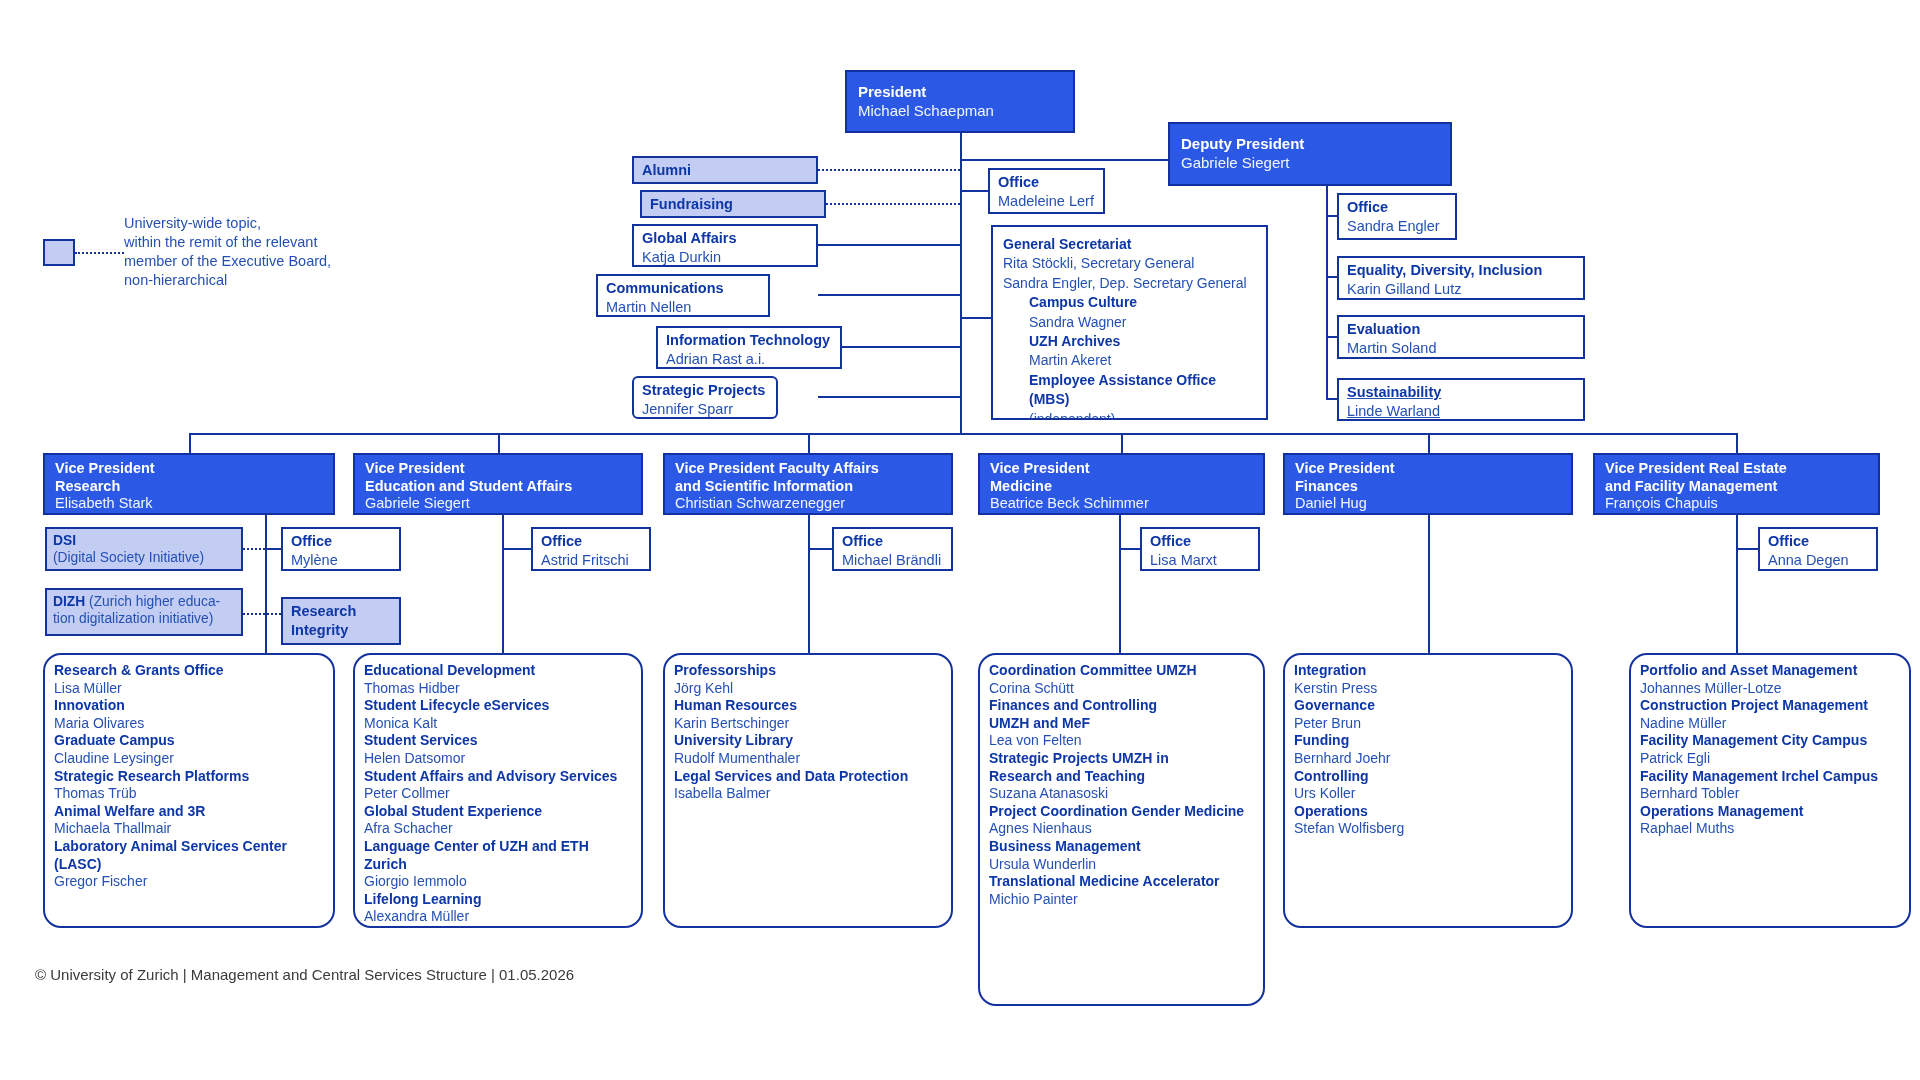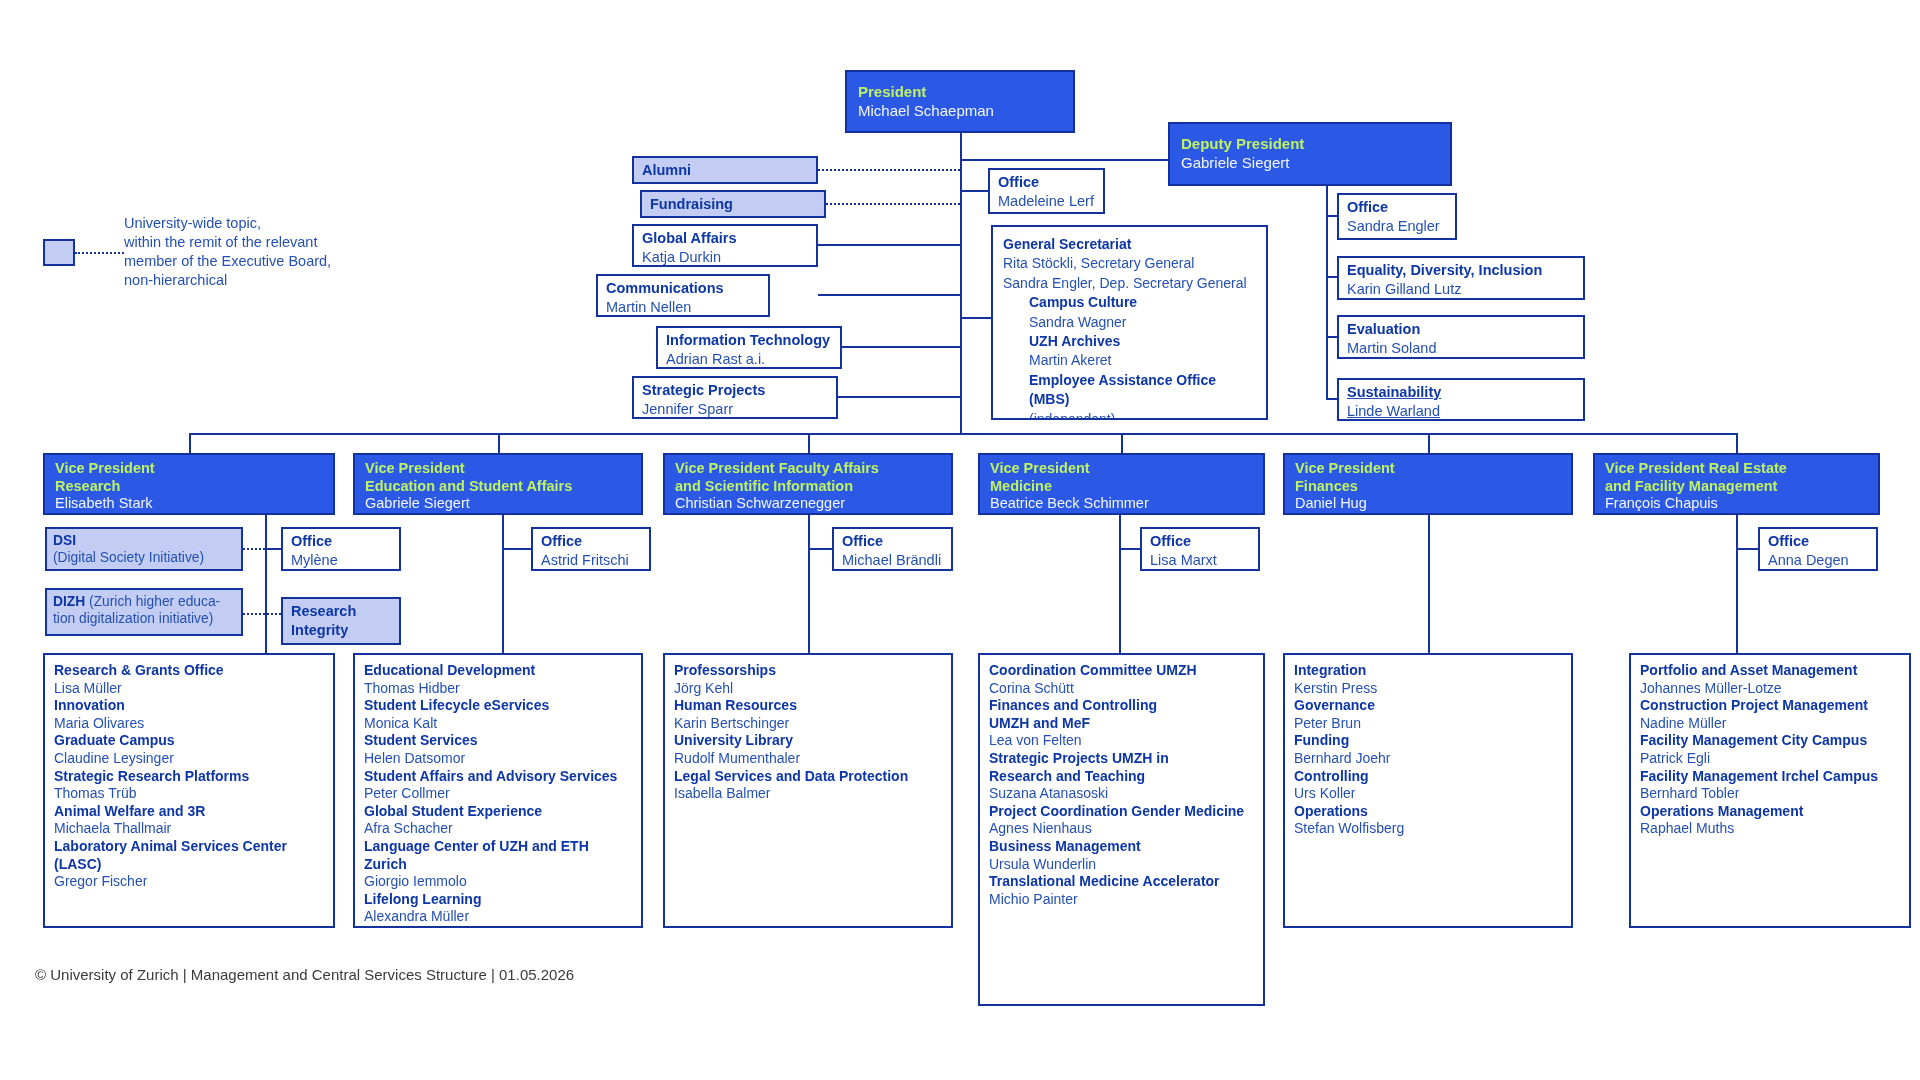--- a/index.html
+++ b/index.html
@@ -8,31 +8,31 @@
   }
   html,body{margin:0;padding:0;background:#fff;}
   body{font-family:"Liberation Sans",sans-serif;}
   .canvas{position:relative;width:1920px;height:1080px;background:#fff;overflow:hidden;}
   .box{position:absolute;box-sizing:border-box;background:#fff;border:2px solid var(--navy);
        padding:3px 8px;font-size:14.5px;line-height:18.5px;color:var(--body);overflow:hidden;}
   .box .t{display:block;font-weight:700;color:var(--head);}
   .box .n{display:block;}
   .box .ti{font-weight:700;color:var(--head);}
   .fill{background:var(--blue);border-color:#1230A0;color:#E8EFFF;}
-  .fill .t{color:#bef264;}
+  .fill .t{color:#ffffff;}
   .fill .n{color:#F2F6FF;}
   .hl{background:var(--light);}
   .tight{padding:3px 6px;font-size:13.8px;line-height:17px;}
   .vp{padding:5px 10px;font-size:14.5px;line-height:17.5px;}
   .pres{padding:10px 11px;font-size:15px;line-height:19px;}
   .gs{padding:8px 10px;font-size:14px;line-height:19.4px;}
   .gs .gl{display:block;color:var(--body);}
   .gs .b{font-weight:700;color:var(--head);}
   .gs .indent{padding-left:26px;}
-  .list{padding:7px 9px;font-size:14px;line-height:17.6px;}
+  .list{padding:7px 9px;font-size:14px;line-height:17.6px;border-radius:18px;}
   .list .lt{font-weight:700;color:var(--head);}
   .list .lnm{color:var(--body);}
   .ln{position:absolute;background:var(--navy);}
   .dot{position:absolute;height:0;border-top:2px dotted var(--navy);}
   .legend-swatch{position:absolute;left:43px;top:239px;width:32px;height:27px;box-sizing:border-box;
        background:var(--light);border:2px solid var(--navy);}
   .legend-text{position:absolute;left:124px;top:214px;font-size:14.5px;line-height:19px;color:var(--body);}
   .legend-text span{display:block;}
   .footer{position:absolute;left:35px;top:966px;font-size:15px;color:var(--foot);}
 </style>
@@ -126,21 +126,21 @@
       <span class="n">Katja Durkin</span>
     </div>
     <div class="box" style="left: 596px; top: 274px; width: 174px; height: 43px;">
       <span class="t">Communications</span>
       <span class="n">Martin Nellen</span>
     </div>
     <div class="box" style="left: 656px; top: 326px; width: 186px; height: 43px;">
       <span class="t">Information Technology</span>
       <span class="n">Adrian Rast a.i.</span>
     </div>
-    <div class="box" style="left: 632px; top: 376px; width: 206px; height: 43px;">
+    <div class="box" style="left: 632px; top: 376px; width: 146px; height: 43px; border-radius: 6px;">
       <span class="t">Strategic Projects</span>
       <span class="n">Jennifer Sparr</span>
     </div>
     <div class="box" style="left: 1337px; top: 193px; width: 120px; height: 47px;">
       <span class="t">Office</span>
       <span class="n">Sandra Engler</span>
     </div>
     <div class="box" style="left: 1337px; top: 256px; width: 248px; height: 44px;">
       <span class="t">Equality, Diversity, Inclusion</span>
       <span class="n">Karin Gilland Lutz</span>

